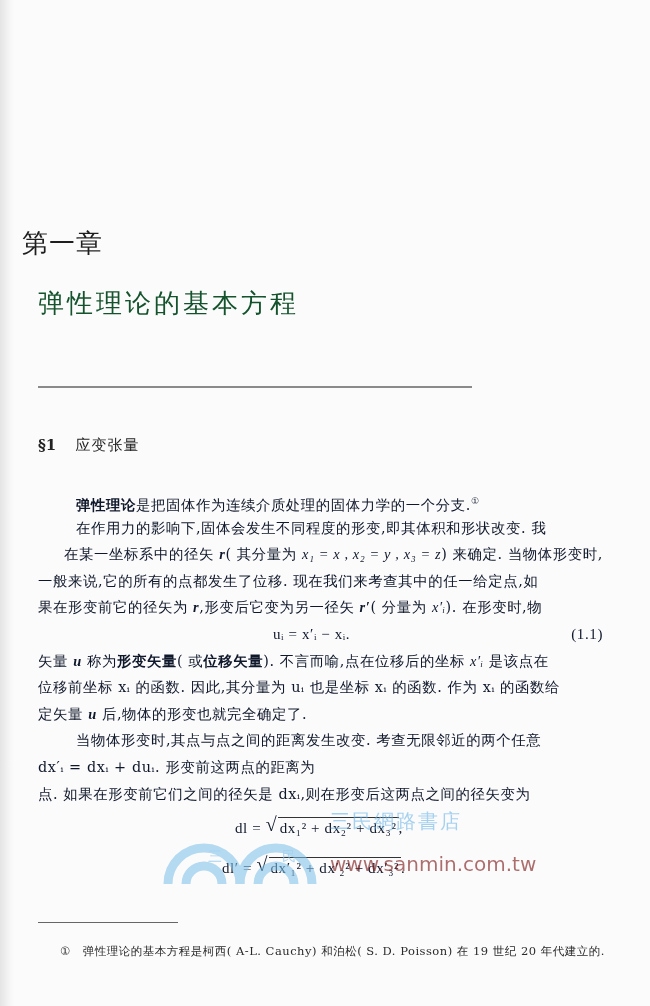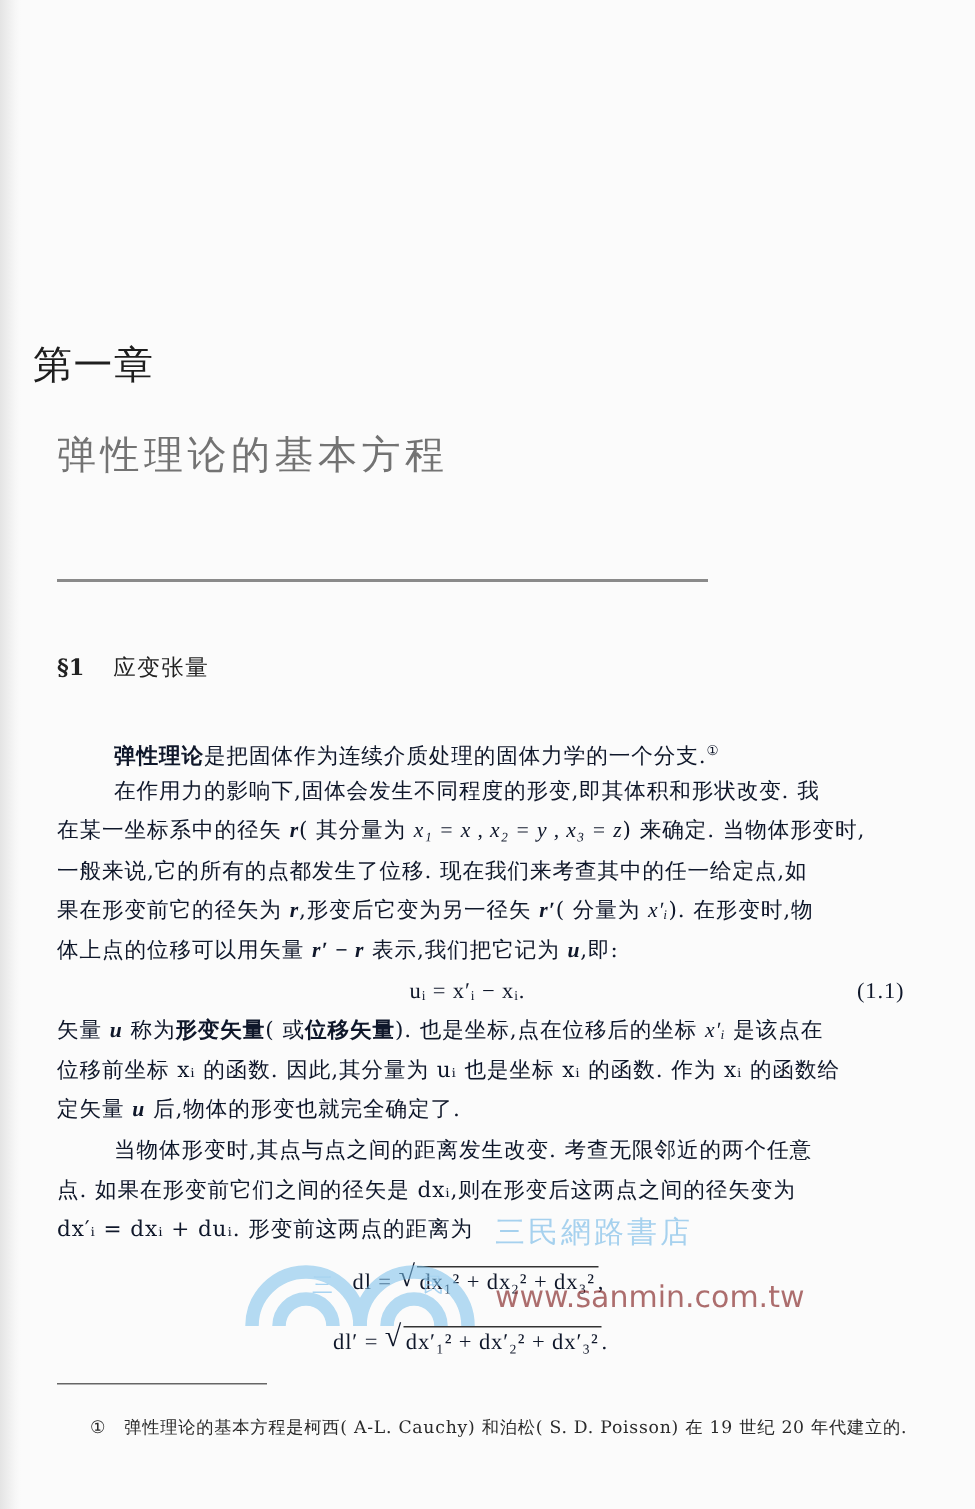--- a/index.html
+++ b/index.html
@@ -14,21 +14,21 @@
     background: linear-gradient(to right, #e4e4e4, #f6f6f6 70%, #fbfbfb);
   }
   .chapter-num {
     position: absolute; left: 22px; top: 226px;
     font-family: "DejaVu Sans", "Liberation Sans", sans-serif;
     font-size: 26px; color: #1e1e1e; letter-spacing: 1px;
   }
   .chapter-title {
     position: absolute; left: 38px; top: 286px;
     font-family: "DejaVu Sans", "Liberation Sans", sans-serif;
-    font-size: 26px; color: #737373; letter-spacing: 3px; text-align: center;
+    font-size: 26px; color: #14532d; letter-spacing: 3px; text-align: center;
   }
   .chapter-rule {
     position: absolute; left: 38px; top: 386px; width: 434px; height: 2px;
     background: #8a8a8a;
   }
   .section-heading {
     position: absolute; left: 38px; top: 436px;
     font-size: 15px; font-weight: bold; color: #222;
   }
   .section-heading .num { margin-right: 14px; }
@@ -103,47 +103,44 @@
   <span class="title">应变张量</span>
 </div>
 
 <div class="body-text" style="top:488px;">
 
   <div class="line indent">
     <b class="kw">弹性理论</b><span>是把固体作为连续介质处理的固体力学的一个分支.</span><sup>①</sup>
   </div>
 
   <div class="line indent">在作用力的影响下,固体会发生不同程度的形变,即其体积和形状改变. 我</div>
-  <div class="line" style="margin-left:-9px;">
+  <div class="line" style="margin-left:-9px;text-align:right;">
     <span>在某一坐标系中的径矢 </span><i class="bv">r</i><span>( 其分量为 </span><i class="v">x₁ = x , x₂ = y , x₃ = z</i><span>) 来确定. 当物体形变时,</span>
   </div>
   <div class="line" style="margin-left:-9px;">一般来说,它的所有的点都发生了位移. 现在我们来考查其中的任一给定点,如</div>
   <div class="line" style="margin-left:-9px;">
     <span>果在形变前它的径矢为 </span><i class="bv">r</i><span>,形变后它变为另一径矢 </span><i class="bv">r′</i><span>( 分量为 </span><i class="v">x′ᵢ</i><span>). 在形变时,物</span>
-  </div>
-  <div class="line" style="margin-left:-9px;">
-    <span>体上点的位移可以用矢量 </span><i class="bv">r′ − r</i><span> 表示,我们把它记为 </span><i class="bv">u</i><span>,即:</span>
   </div>
 
   <div class="eq">
     <span class="expr">uᵢ  =  x′ᵢ  −  xᵢ.</span>
     <span class="eqnum">(1.1)</span>
   </div>
 
   <div class="line" style="margin-left:-9px;">
-    <span>矢量 </span><i class="bv">u</i><span> 称为</span><b class="kw">形变矢量</b><span>( 或</span><b class="kw">位移矢量</b><span>). 也是坐标,点在位移后的坐标 </span><i class="v">x′ᵢ</i><span> 是该点在</span>
+    <span>矢量 </span><i class="bv">u</i><span> 称为</span><b class="kw">形变矢量</b><span>( 或</span><b class="kw">位移矢量</b><span>). 不言而喻,点在位移后的坐标 </span><i class="v">x′ᵢ</i><span> 是该点在</span>
   </div>
   <div class="line" style="margin-left:-9px;">位移前坐标 xᵢ 的函数. 因此,其分量为 uᵢ 也是坐标 xᵢ 的函数. 作为 xᵢ 的函数给</div>
   <div class="line" style="margin-left:-9px;">
     <span>定矢量 </span><i class="bv">u</i><span> 后,物体的形变也就完全确定了.</span>
   </div>
 
   <div class="line indent">当物体形变时,其点与点之间的距离发生改变. 考查无限邻近的两个任意</div>
+  <div class="line" style="margin-left:-9px;">dx′ᵢ = dxᵢ + duᵢ. 形变前这两点的距离为</div>
   <div class="line" style="margin-left:-9px;">点. 如果在形变前它们之间的径矢是 dxᵢ,则在形变后这两点之间的径矢变为</div>
-  <div class="line" style="margin-left:-9px;">dx′ᵢ = dxᵢ + duᵢ. 形变前这两点的距离为</div>
 
   <div class="eq-sqrt">
     <span class="expr" style="left:188px;text-align:center;">
       <span>dl  =  </span><span class="radical"><span class="over">dx₁² + dx₂² + dx₃²</span></span><span>,</span>
     </span>
   </div>
 
 
   <div class="eq-sqrt">
     <span class="expr" style="left:175px;">

